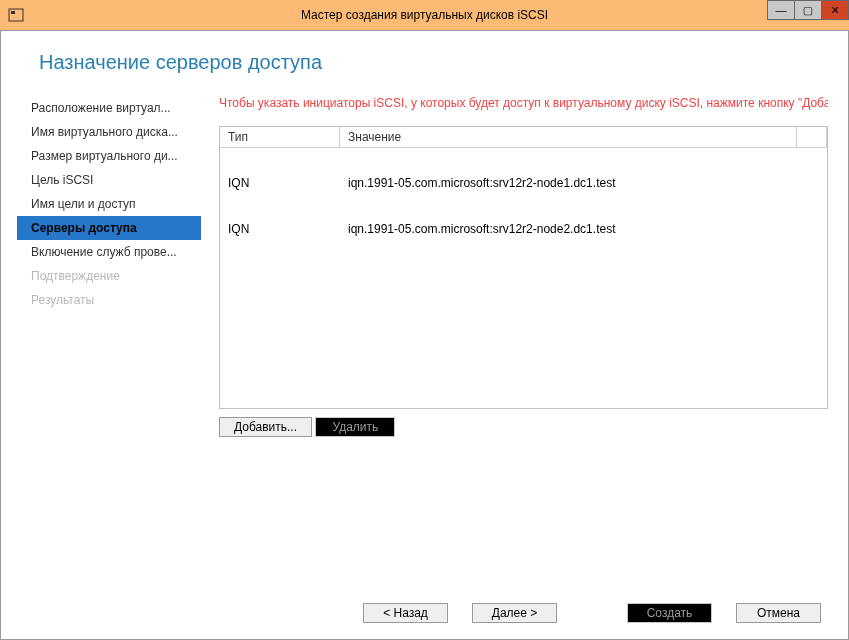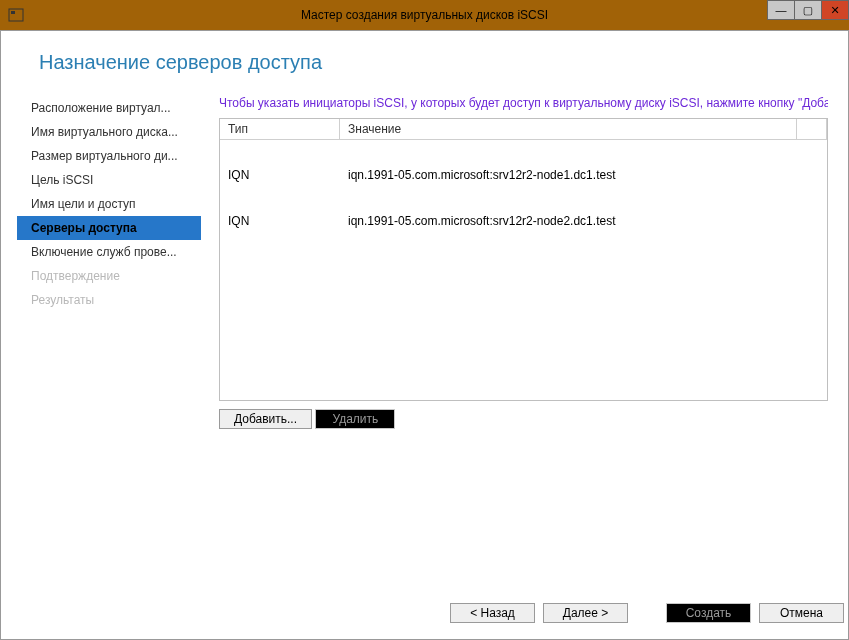--- a/index.html
+++ b/index.html
@@ -8,21 +8,21 @@
     font-family: "Segoe UI", Tahoma, sans-serif;
     font-size: 12px;
     background: #fff;
     width: 849px;
     height: 640px;
     overflow: hidden;
     position: relative;
   }
   .titlebar {
     height: 30px;
-    background: #a16207;
+    background: #fdba74;
     display: flex;
     align-items: center;
     position: relative;
     color: #000;
   }
   .titlebar-icon {
     width: 16px; height: 16px;
     margin-left: 8px;
     display:inline-block;
   }
@@ -91,22 +91,22 @@
     color: #000000;
     font-weight: bold;
   }
   .main {
     flex: 1;
     padding-left: 18px;
     min-width: 0;
   }
   .instruction {
     font-size: 12px;
-    color: #6d28d9;
-    margin-bottom: 8px;
+    color: #ef4444;
+    margin-bottom: 16px;
     white-space: nowrap;
     overflow: hidden;
     text-align: center;
   }
   .grid {
     border: 1px solid #bfbfbf;
     height: 283px;
     background: #fff;
     font-size: 12px;
   }
@@ -146,23 +146,23 @@
     cursor: default;
   }
   .btn:disabled, .btn.disabled {
     color: #9a9a9a;
     border-color: #c8c8c8;
     background: #000000;
   }
   .footer {
     position: absolute;
     bottom: 16px;
-    right: 4px;
-    display: flex;
-    gap: 8px;
+    right: 27px;
+    display: flex;
+    gap: 24px;
   }
   .footer .btn { min-width: 85px; }
   .footer-gap { display:inline-block; width:22px; }
 </style>
 </head>
 <body>
 
 <div class="titlebar">
   <span class="titlebar-icon">
     <svg viewBox="0 0 16 16">

